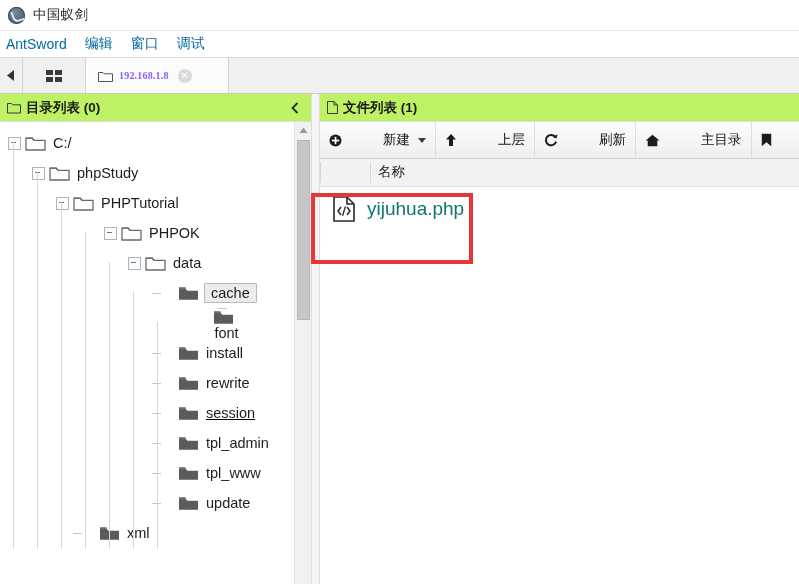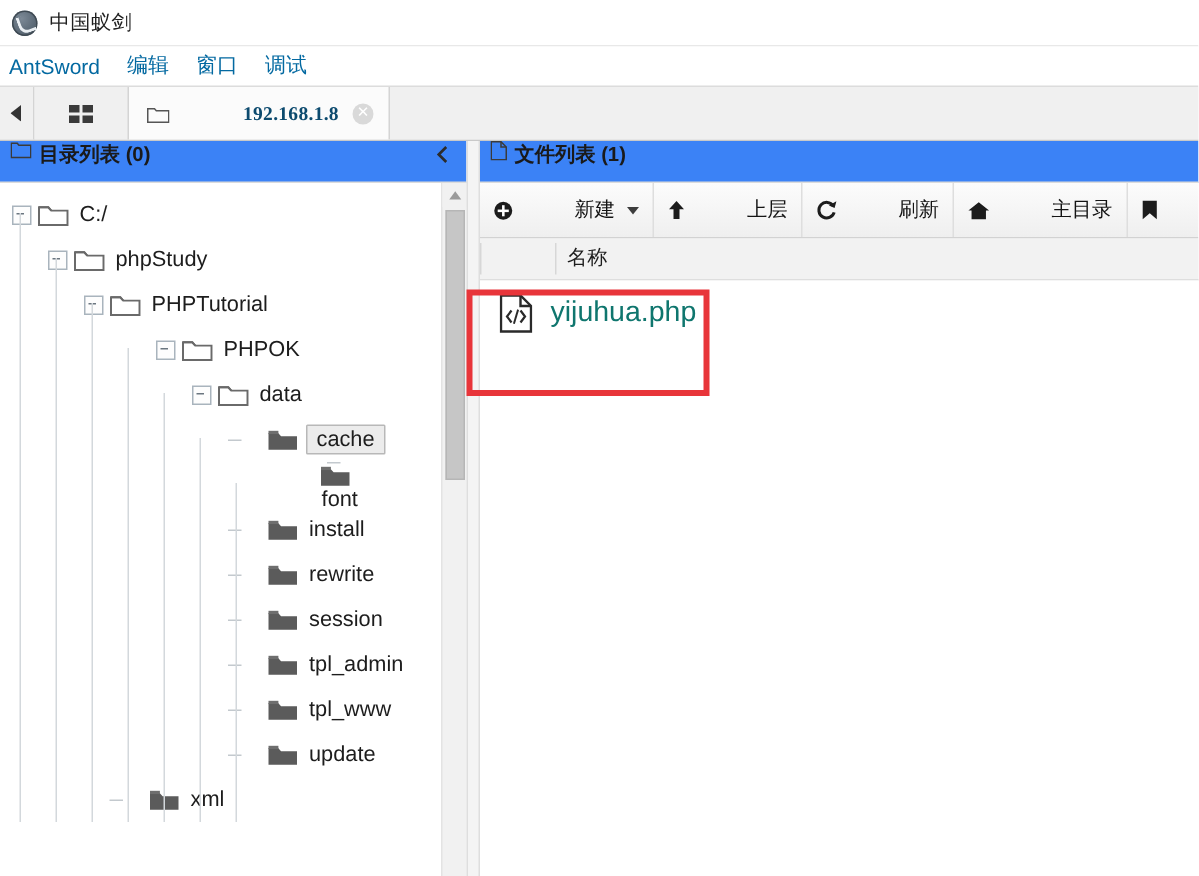--- a/index.html
+++ b/index.html
@@ -100,26 +100,25 @@
   .tab {
     display: flex; align-items: center;
     padding: 0 10px 0 12px;
     background: #fbfbfb;
     border-right: 1px solid #d4d4d4;
     cursor: default;
     min-width: 120px;
   }
   .tab-folder-icon { margin-right: 6px; display: block; }
   .tab-label {
-    font-size: 13px;
+    font-size: 10px;
     font-weight: bold;
-    color: #0c4a6e;
+    color: #8b5cf6;
     font-family: "Liberation Serif", "DejaVu Serif", serif;
     letter-spacing: .2px;
-    margin-left: 43px;
   }
   .tab-close {
     margin-left: 9px;
     width: 14px; height: 14px;
     border-radius: 50%;
     background: #d9d9d9;
     color: #ffffff;
     font-size: 10px; line-height: 14px;
     text-align: center;
     cursor: default;
@@ -145,23 +144,23 @@
   .pane-right {
     position: absolute; left: 320px; top: 94px;
     width: 479px; height: 490px;
     background: #ffffff;
     box-sizing: border-box;
   }
 
   
   .panel-header {
     height: 28px;
-    background: #3b82f6;
+    background: #bef264;
     border-bottom: 1px solid #dcdcdc;
-    display: flex; 
+    display: flex; align-items: center;
     padding: 0 7px;
     box-sizing: border-box;
   }
   .panel-header .ph-icon { margin-right: 5px; display: block; }
   .panel-title {
     font-size: 13.5px;
     font-weight: bold;
     color: #1a1a1a;
     white-space: nowrap;
   }
@@ -492,21 +491,21 @@
             <span class="elbow"></span>
             <span class="exp-spacer"></span>
             <span>
               <svg class="folder-solid" width="21" height="16" viewBox="0 0 21 16">
                 <path d="M1 3.6 H7.4 L9.4 5.8 H20 V14.8 H1 Z" fill="#5b5b5b"></path>
                 <rect x="1" y="2.2" width="6.6" height="2.2" fill="#6e6e6e"></rect>
               </svg>
             </span>
             <span class="tlabel">rewrite</span>
           </div>
-          <div class="tnode" style="padding-left: 152px;">
+          <div class="tnode" style="padding-left: 152px; text-decoration: underline;">
             <span class="elbow"></span>
             <span class="exp-spacer"></span>
             <span>
               <svg class="folder-solid" width="21" height="16" viewBox="0 0 21 16">
                 <path d="M1 3.6 H7.4 L9.4 5.8 H20 V14.8 H1 Z" fill="#5b5b5b"></path>
                 <rect x="1" y="2.2" width="6.6" height="2.2" fill="#6e6e6e"></rect>
               </svg>
             </span>
             <span class="tlabel">session</span>
           </div>

